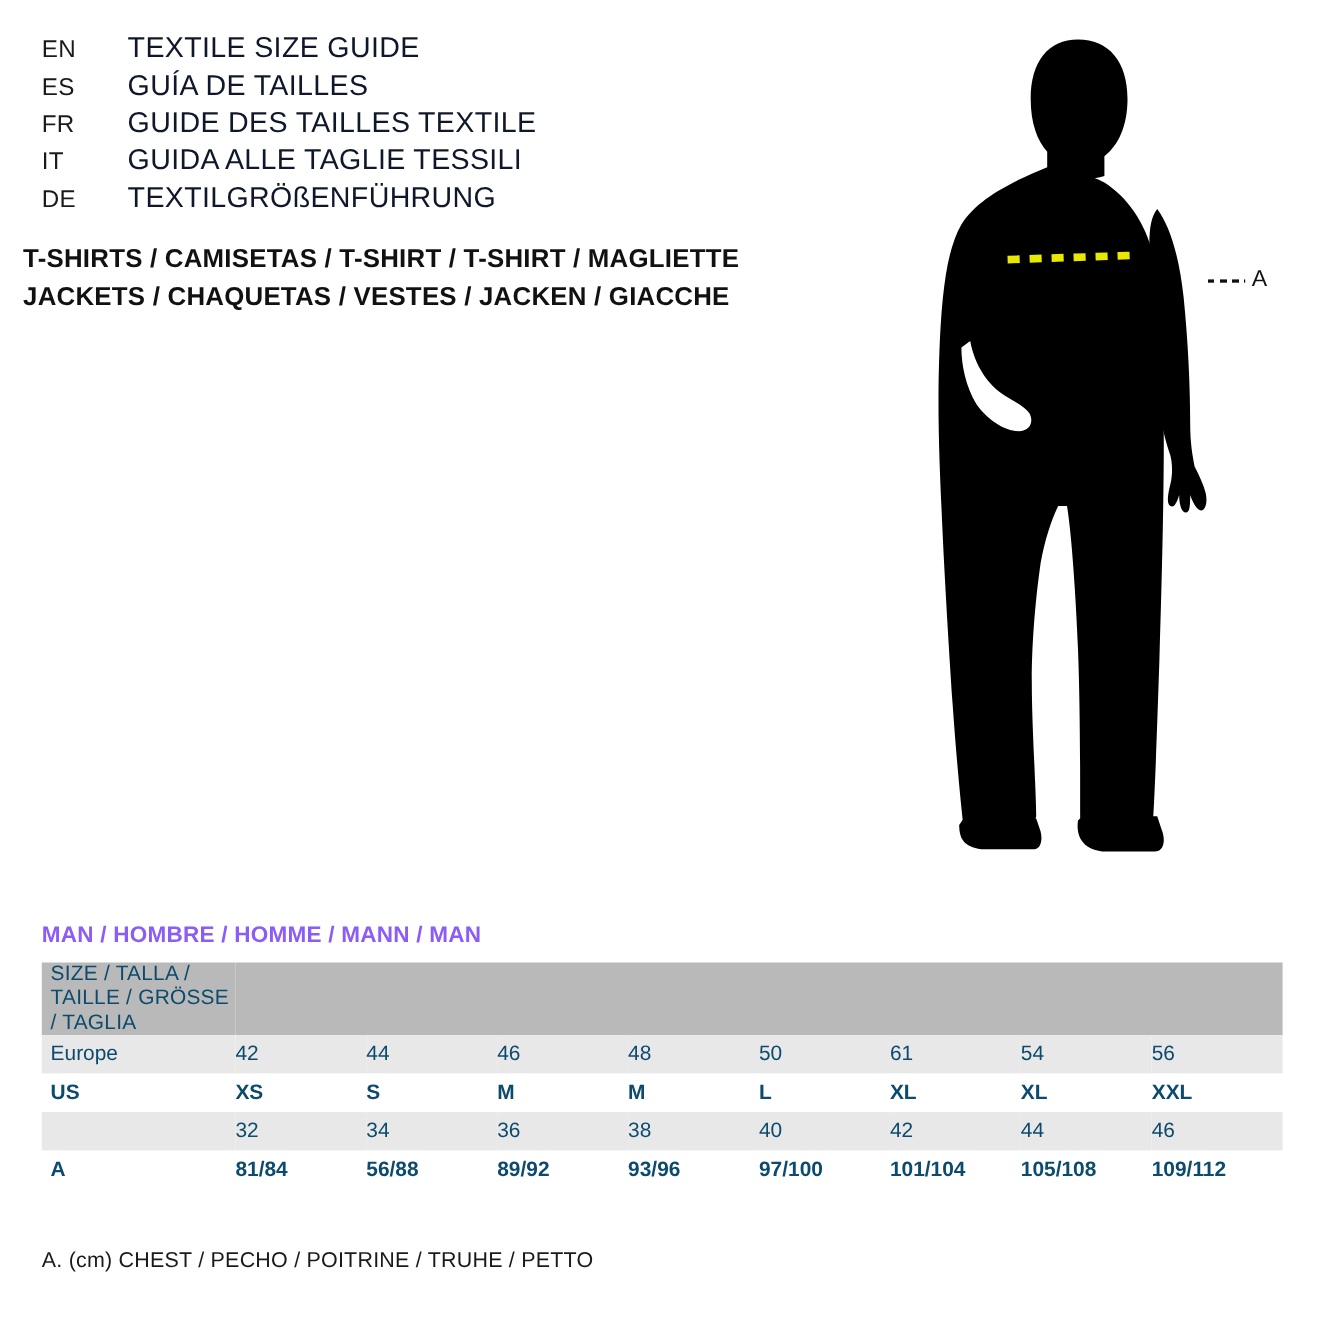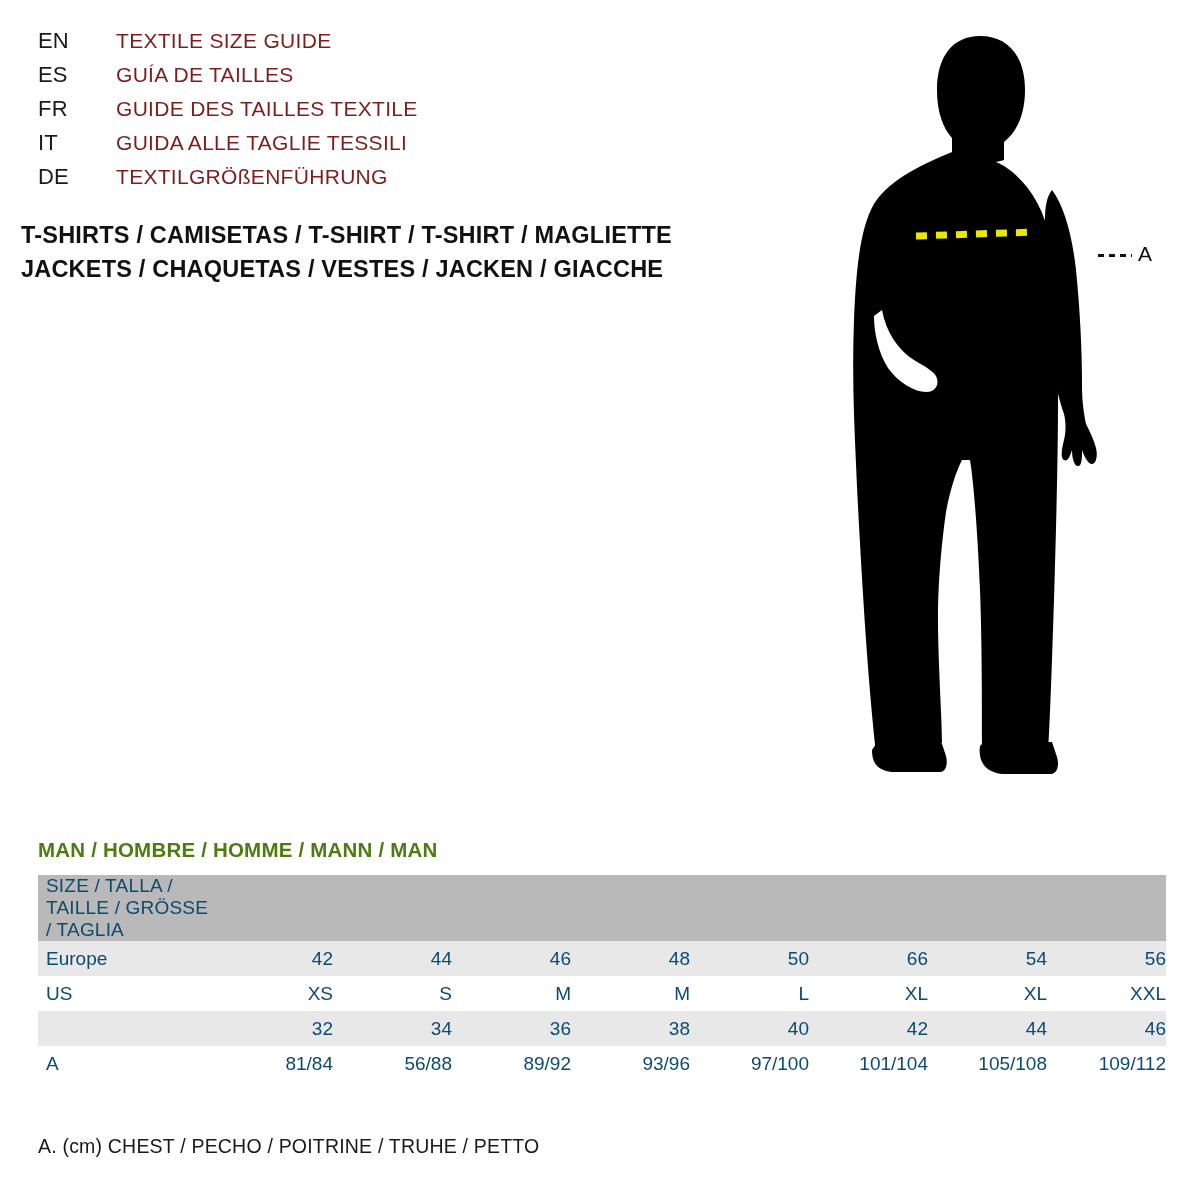--- a/index.html
+++ b/index.html
@@ -34,23 +34,23 @@
     height: 34px;
   }
   .lang-code {
     width: 78px;
     flex: 0 0 78px;
     font-size: 22px;
     letter-spacing: 0.2px;
     color: #1a1a1a;
   }
   .lang-text {
-    font-size: 21px;
+    font-size: 26px;
     letter-spacing: 0.3px;
-    color: #7f1d1d;
+    color: #0f172a;
     white-space: nowrap;
   }
 
   .category-block {
     position: absolute;
     left: 21px;
     top: 218px;
     width: 760px;
   }
   .category-line {
@@ -94,21 +94,21 @@
     position: absolute;
     left: 38px;
     top: 838px;
     width: 1128px;
   }
   .man-heading {
     font-size: 20.5px;
     font-weight: bold;
     letter-spacing: 0.2px;
     margin-bottom: 13px;
-    color: #4d7c0f;
+    color: #8b5cf6;
   }
   table.size-table {
     border-collapse: collapse;
     width: 1128px;
     table-layout: fixed;
   }
   table.size-table td {
     font-size: 19px;
     color: #0c4a6e;
     height: 35px;
@@ -116,28 +116,29 @@
     vertical-align: middle;
   }
   .band-grey {
     background: #b9b9b9;
   }
   .band-light {
     background: #e8e8e8;
   }
   .band-white {
     background: #ffffff;
+    font-weight: bold;
   }
   .cell-label {
     text-align: left;
     padding-left: 8px !important;
     width: 168px;
   }
   .cell-val {
-    text-align: right;
+    text-align: left;
   }
   .header-row td {
     font-size: 19px;
     letter-spacing: 0.2px;
   }
   .footnote {
     position: absolute;
     left: 38px;
     top: 1135px;
     font-size: 19.5px;
@@ -245,21 +246,21 @@
           <td class="cell-label">SIZE / TALLA / TAILLE / GRÖSSE / TAGLIA</td>
           <td colspan="8"></td>
         </tr>
         <tr class="band-light">
           <td class="cell-label">Europe</td>
           <td class="cell-val">42</td>
           <td class="cell-val">44</td>
           <td class="cell-val">46</td>
           <td class="cell-val">48</td>
           <td class="cell-val">50</td>
-          <td class="cell-val">66</td>
+          <td class="cell-val">61</td>
           <td class="cell-val">54</td>
           <td class="cell-val">56</td>
         </tr>
         <tr class="band-white">
           <td class="cell-label">US</td>
           <td class="cell-val">XS</td>
           <td class="cell-val">S</td>
           <td class="cell-val">M</td>
           <td class="cell-val">M</td>
           <td class="cell-val">L</td>

